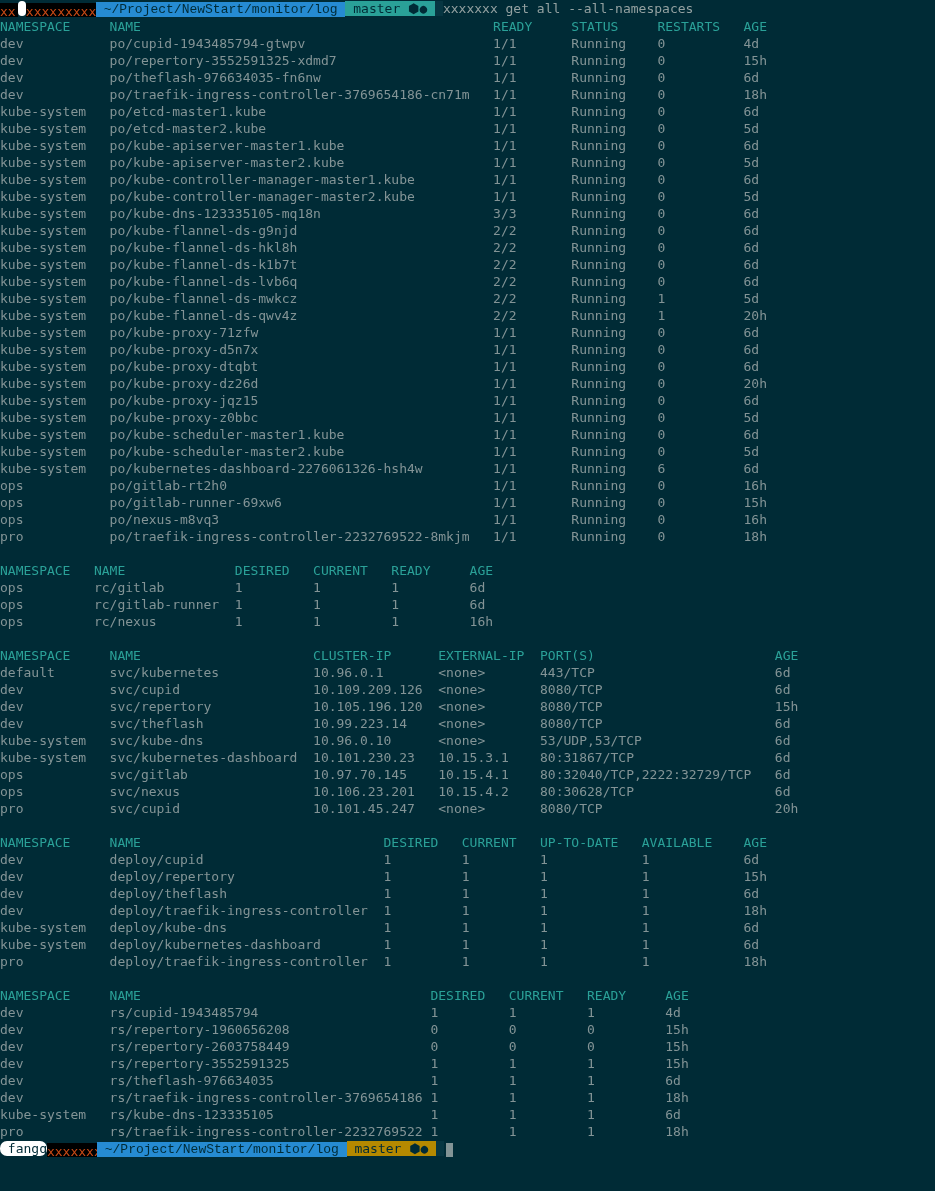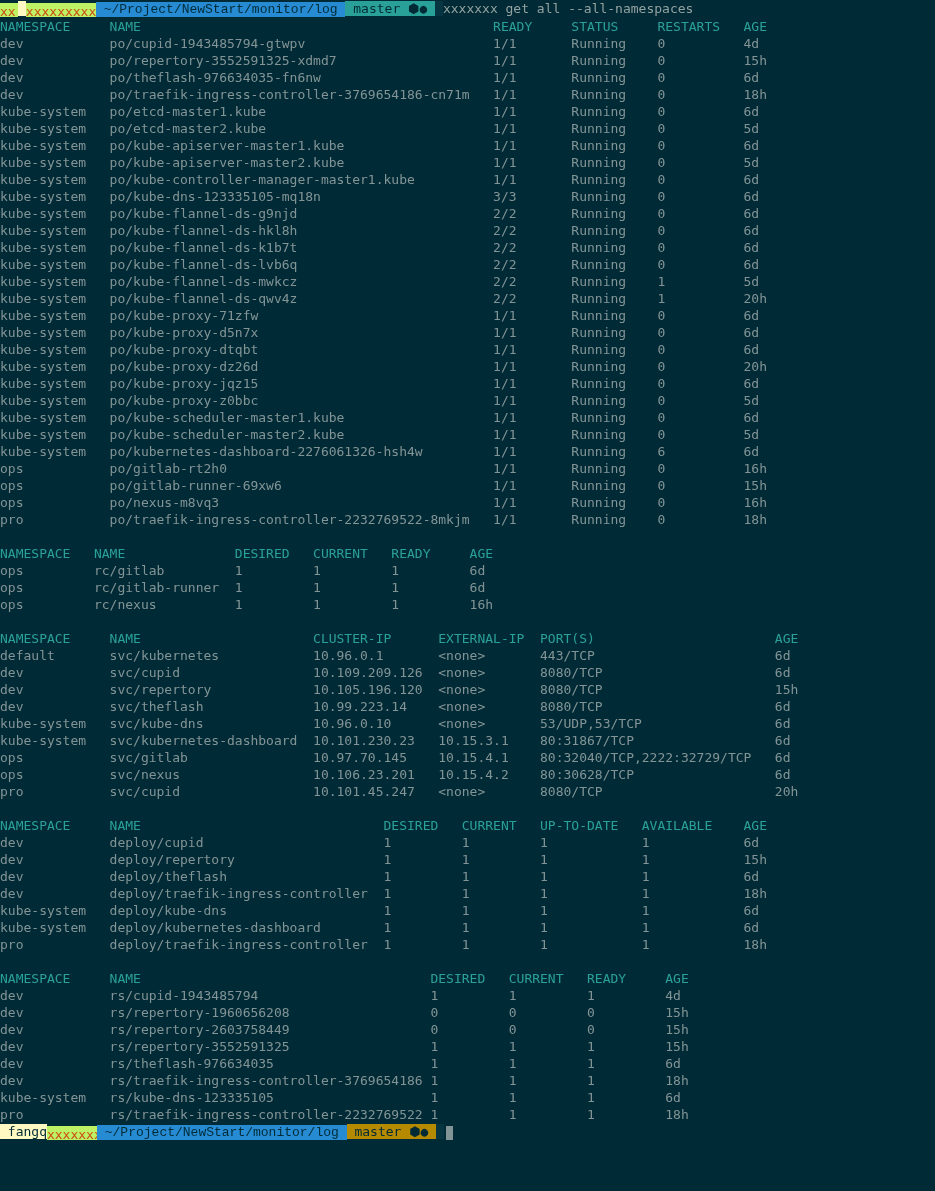--- a/index.html
+++ b/index.html
@@ -15,36 +15,36 @@
   .term {
     padding: 0;
   }
   .row {
     white-space: pre;
   }
   .hdr {
     color: #2aa198;
   }
   
-  .p-red   { background:#fef9c3; color:#002b36; }
+  .p-red   { background:#ffffff; color:#002b36;border-radius:7px; }
   .p-dblue { background:#268bd2; color:#002b36;font-family:Liberation Mono, monospace; }
   .p-cyan  { background:#2aa198; color:#002b36; }
   .p-yellow{ background:#b58900; color:#002b36; }
   .p-darkbg{ background:#073642; color:#839496; }
   .p-darkbg-y{ background:#073642; color:#b58900; }
   .cmd { color:#93a1a1; }
   .cursor {
     display:inline-block;
     width:7px; height:14px;
     background:#839496;
     vertical-align:middle;
     margin-left:2px;
   }
   .censor {
-    background:#bef264;
+    background:#000000;
     color:#cb4b16;
     display:inline-block;
     height:14px;
     vertical-align:middle;
   }
 </style>
 </head>
 <body>
 
 <div class="term">
@@ -55,20 +55,21 @@
   <div id="pods-body">
       <div class="row">dev           po/cupid-1943485794-gtwpv                        1/1       Running    0          4d    </div>
       <div class="row">dev           po/repertory-3552591325-xdmd7                    1/1       Running    0          15h   </div>
       <div class="row">dev           po/theflash-976634035-fn6nw                      1/1       Running    0          6d    </div>
       <div class="row">dev           po/traefik-ingress-controller-3769654186-cn71m   1/1       Running    0          18h   </div>
       <div class="row">kube-system   po/etcd-master1.kube                             1/1       Running    0          6d    </div>
       <div class="row">kube-system   po/etcd-master2.kube                             1/1       Running    0          5d    </div>
       <div class="row">kube-system   po/kube-apiserver-master1.kube                   1/1       Running    0          6d    </div>
       <div class="row">kube-system   po/kube-apiserver-master2.kube                   1/1       Running    0          5d    </div>
       <div class="row">kube-system   po/kube-controller-manager-master1.kube          1/1       Running    0          6d    </div>
+      <div class="row">kube-system   po/kube-controller-manager-master2.kube          1/1       Running    0          5d    </div>
       <div class="row">kube-system   po/kube-dns-123335105-mq18n                      3/3       Running    0          6d    </div>
       <div class="row">kube-system   po/kube-flannel-ds-g9njd                         2/2       Running    0          6d    </div>
       <div class="row">kube-system   po/kube-flannel-ds-hkl8h                         2/2       Running    0          6d    </div>
       <div class="row">kube-system   po/kube-flannel-ds-k1b7t                         2/2       Running    0          6d    </div>
       <div class="row">kube-system   po/kube-flannel-ds-lvb6q                         2/2       Running    0          6d    </div>
       <div class="row">kube-system   po/kube-flannel-ds-mwkcz                         2/2       Running    1          5d    </div>
       <div class="row">kube-system   po/kube-flannel-ds-qwv4z                         2/2       Running    1          20h   </div>
       <div class="row">kube-system   po/kube-proxy-71zfw                              1/1       Running    0          6d    </div>
       <div class="row">kube-system   po/kube-proxy-d5n7x                              1/1       Running    0          6d    </div>
       <div class="row">kube-system   po/kube-proxy-dtqbt                              1/1       Running    0          6d    </div>

